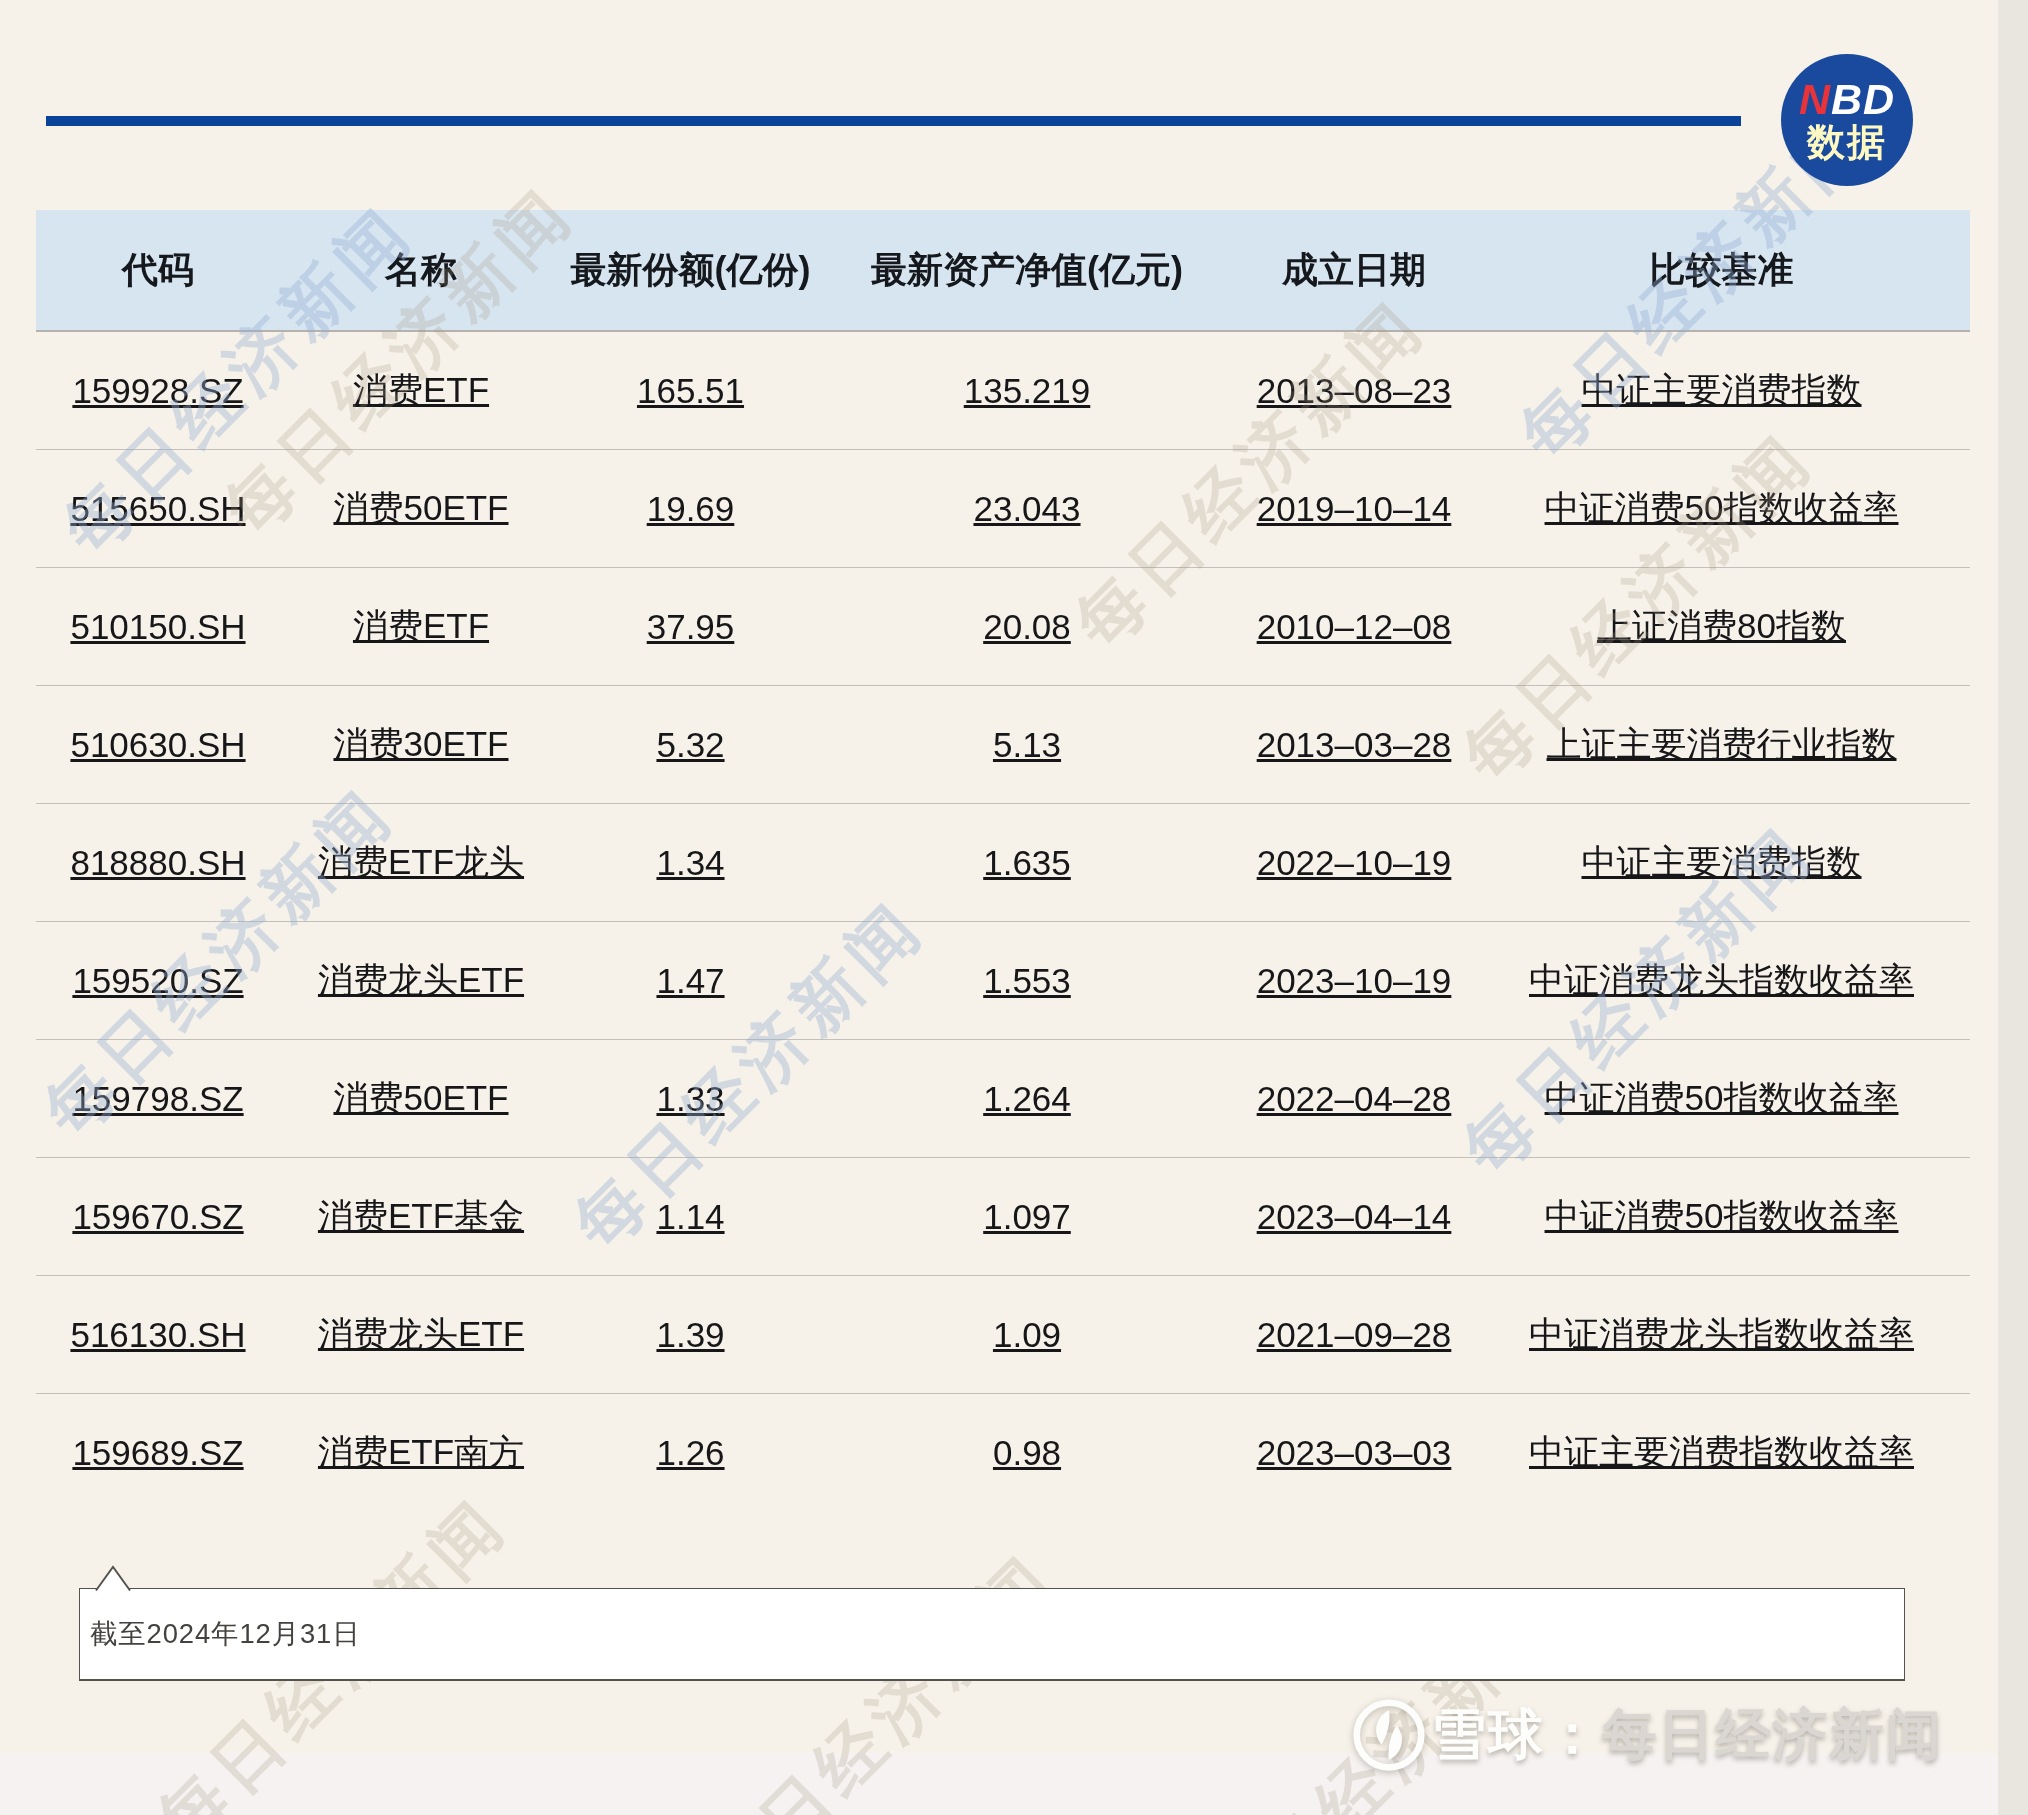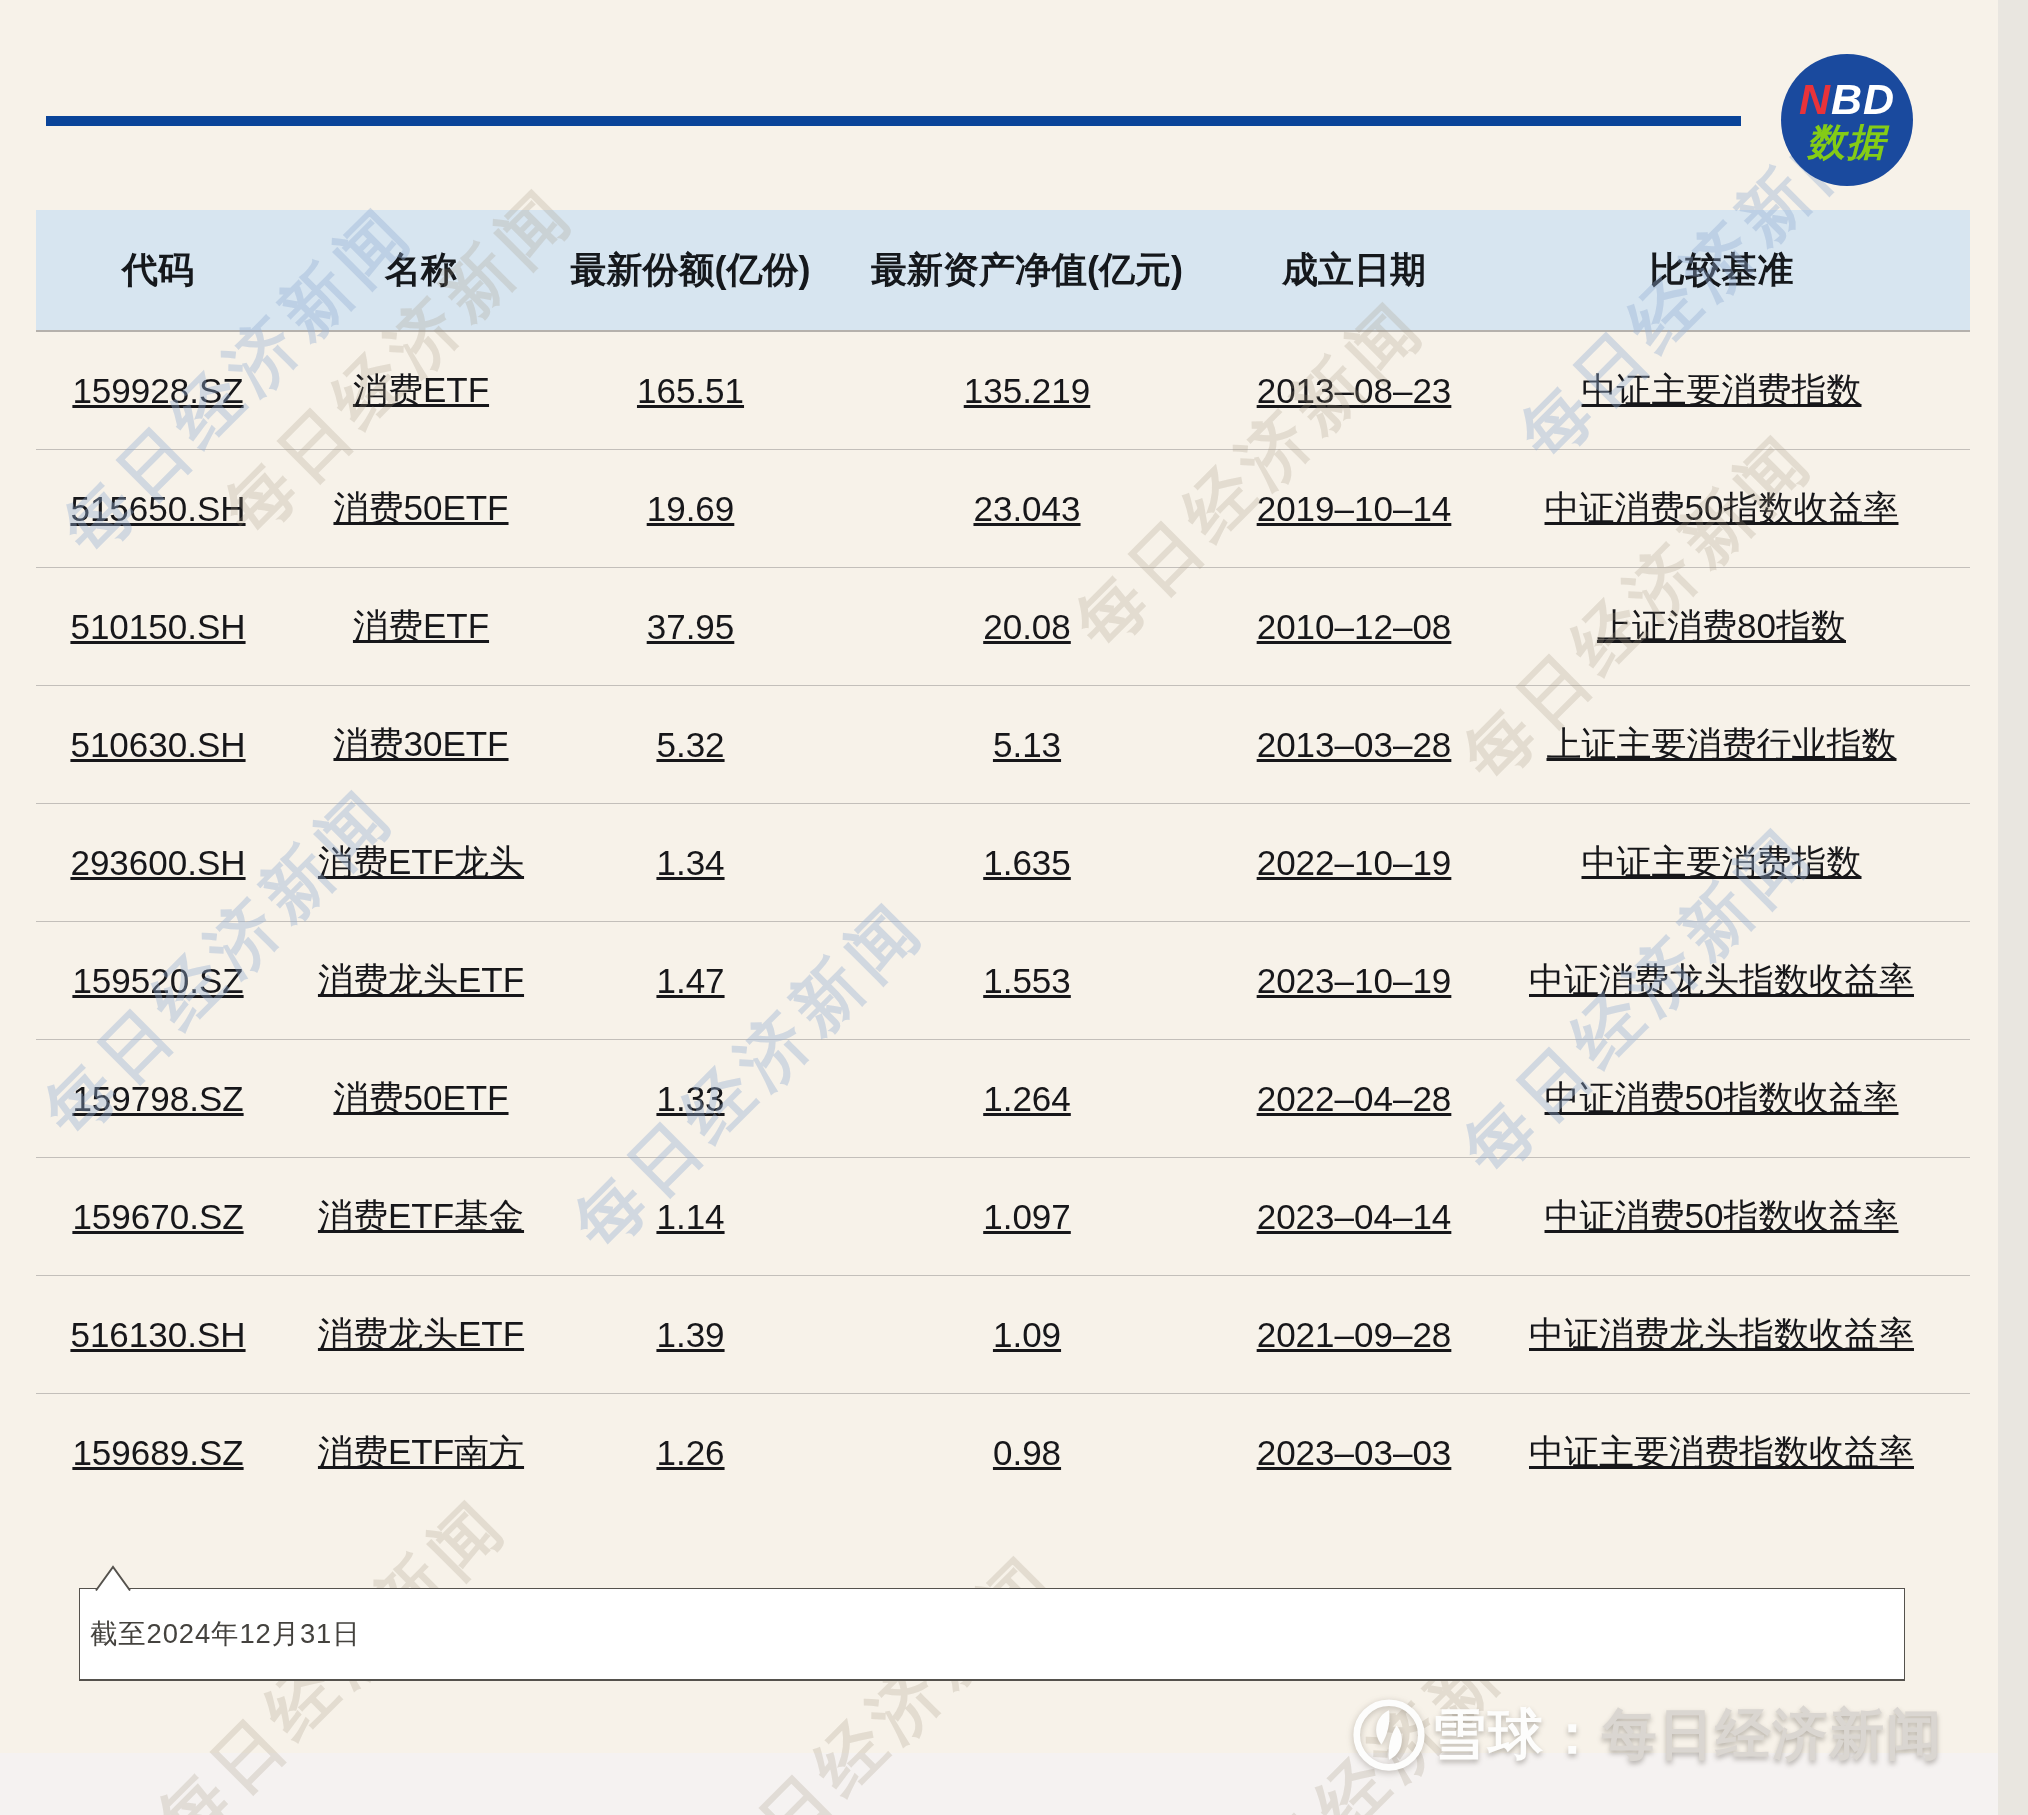--- a/index.html
+++ b/index.html
@@ -28,22 +28,22 @@
     background:#1a4a9e;
     display:flex;flex-direction:column;align-items:center;justify-content:center;
     z-index:4;
   }
   .nbd-line1{
     font-size:43px;font-weight:800;font-style:italic;
     letter-spacing:0.9px;line-height:1.05;color:#ffffff;
   }
   .nbd-line1 .n-red{color:#e8333a;}
   .nbd-line2{
-    font-size:38px;font-weight:800;font-style:italic;
-    color:#84cc16;line-height:1.1;letter-spacing:1.9px;
+    font-size:38px;font-weight:800;
+    color:#fef9c3;line-height:1.1;letter-spacing:1.9px;
   }
 
   
   .etf-table{
     position:absolute;left:36px;top:210px;width:1934px;
     z-index:2;
   }
   .t-head{
     height:120px;
     background:#d7e5f0;
@@ -161,21 +161,21 @@
     </div>
     <div class="t-row">
       <span>510630.SH</span>
       <span>消费30ETF</span>
       <span>5.32</span>
       <span>5.13</span>
       <span>2013–03–28</span>
       <span>上证主要消费行业指数</span>
     </div>
     <div class="t-row">
-      <span>293600.SH</span>
+      <span>818880.SH</span>
       <span>消费ETF龙头</span>
       <span>1.34</span>
       <span>1.635</span>
       <span>2022–10–19</span>
       <span>中证主要消费指数</span>
     </div>
     <div class="t-row">
       <span>159520.SZ</span>
       <span>消费龙头ETF</span>
       <span>1.47</span>

